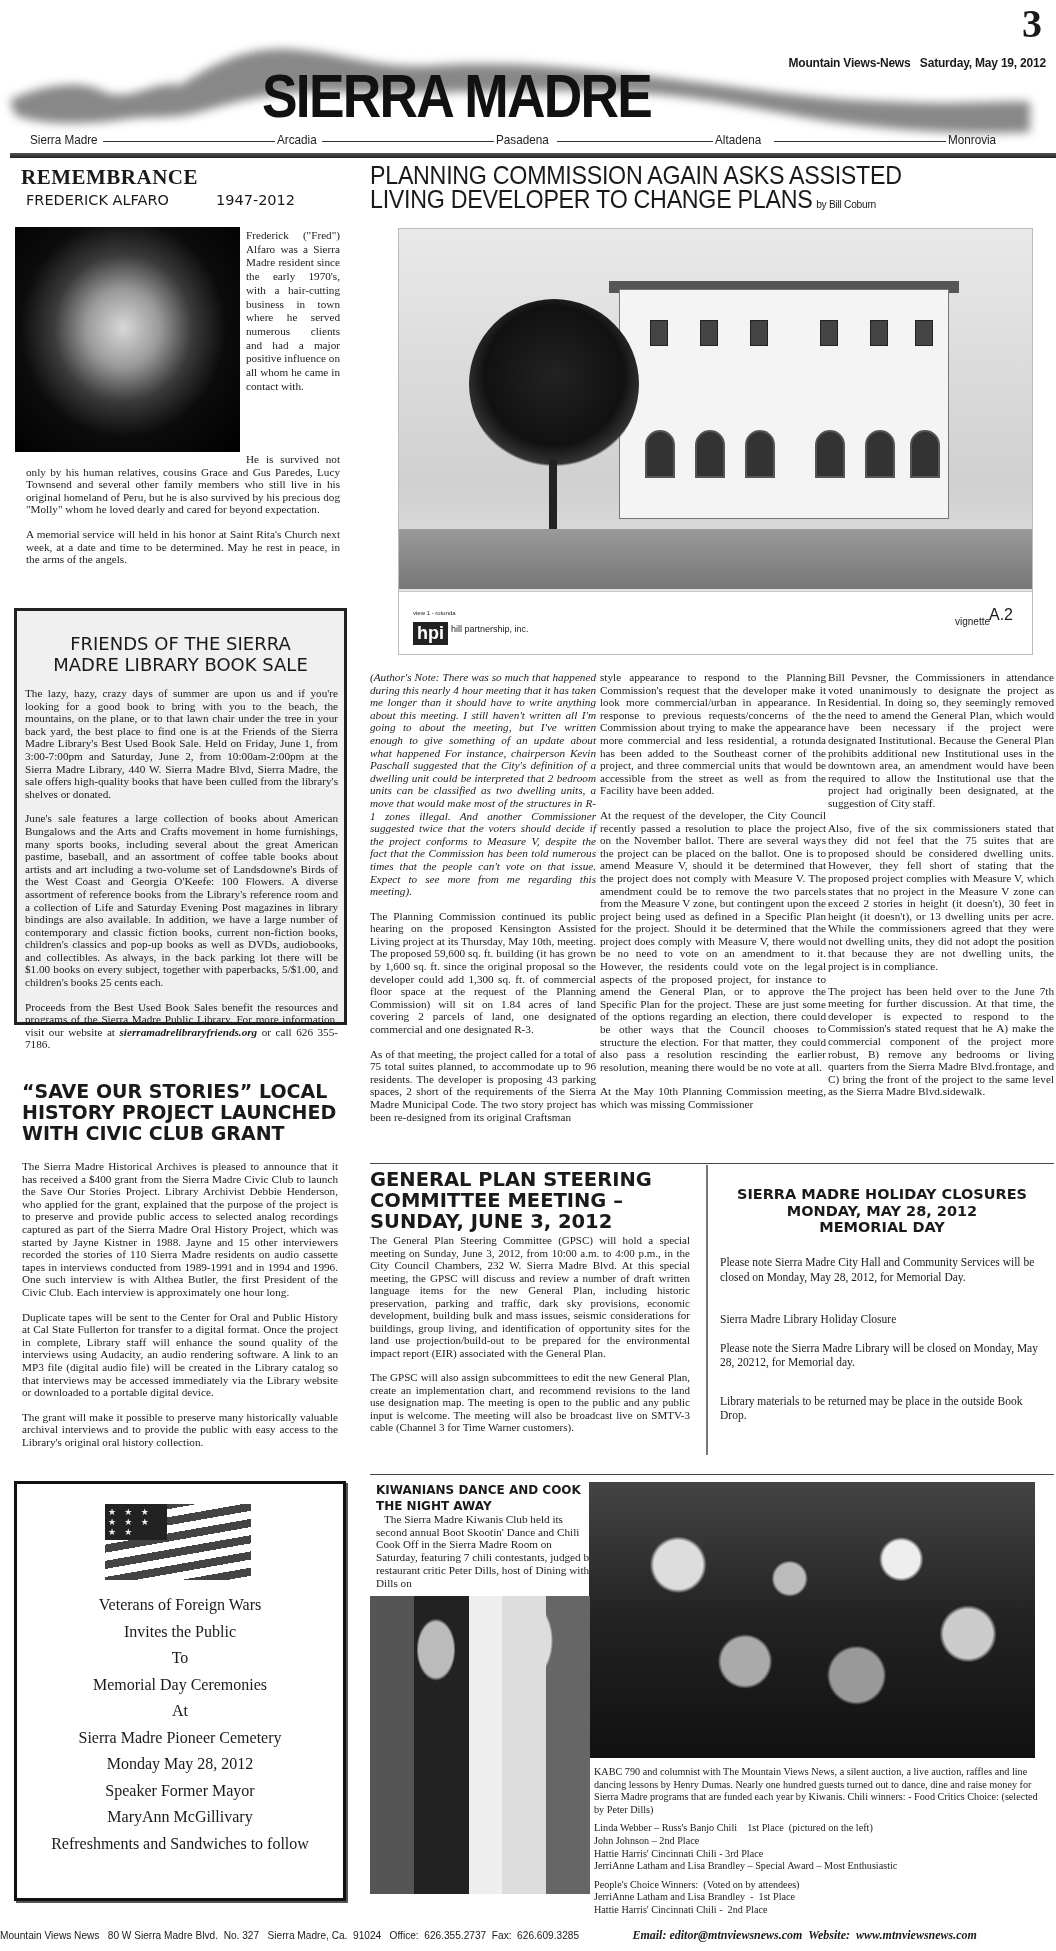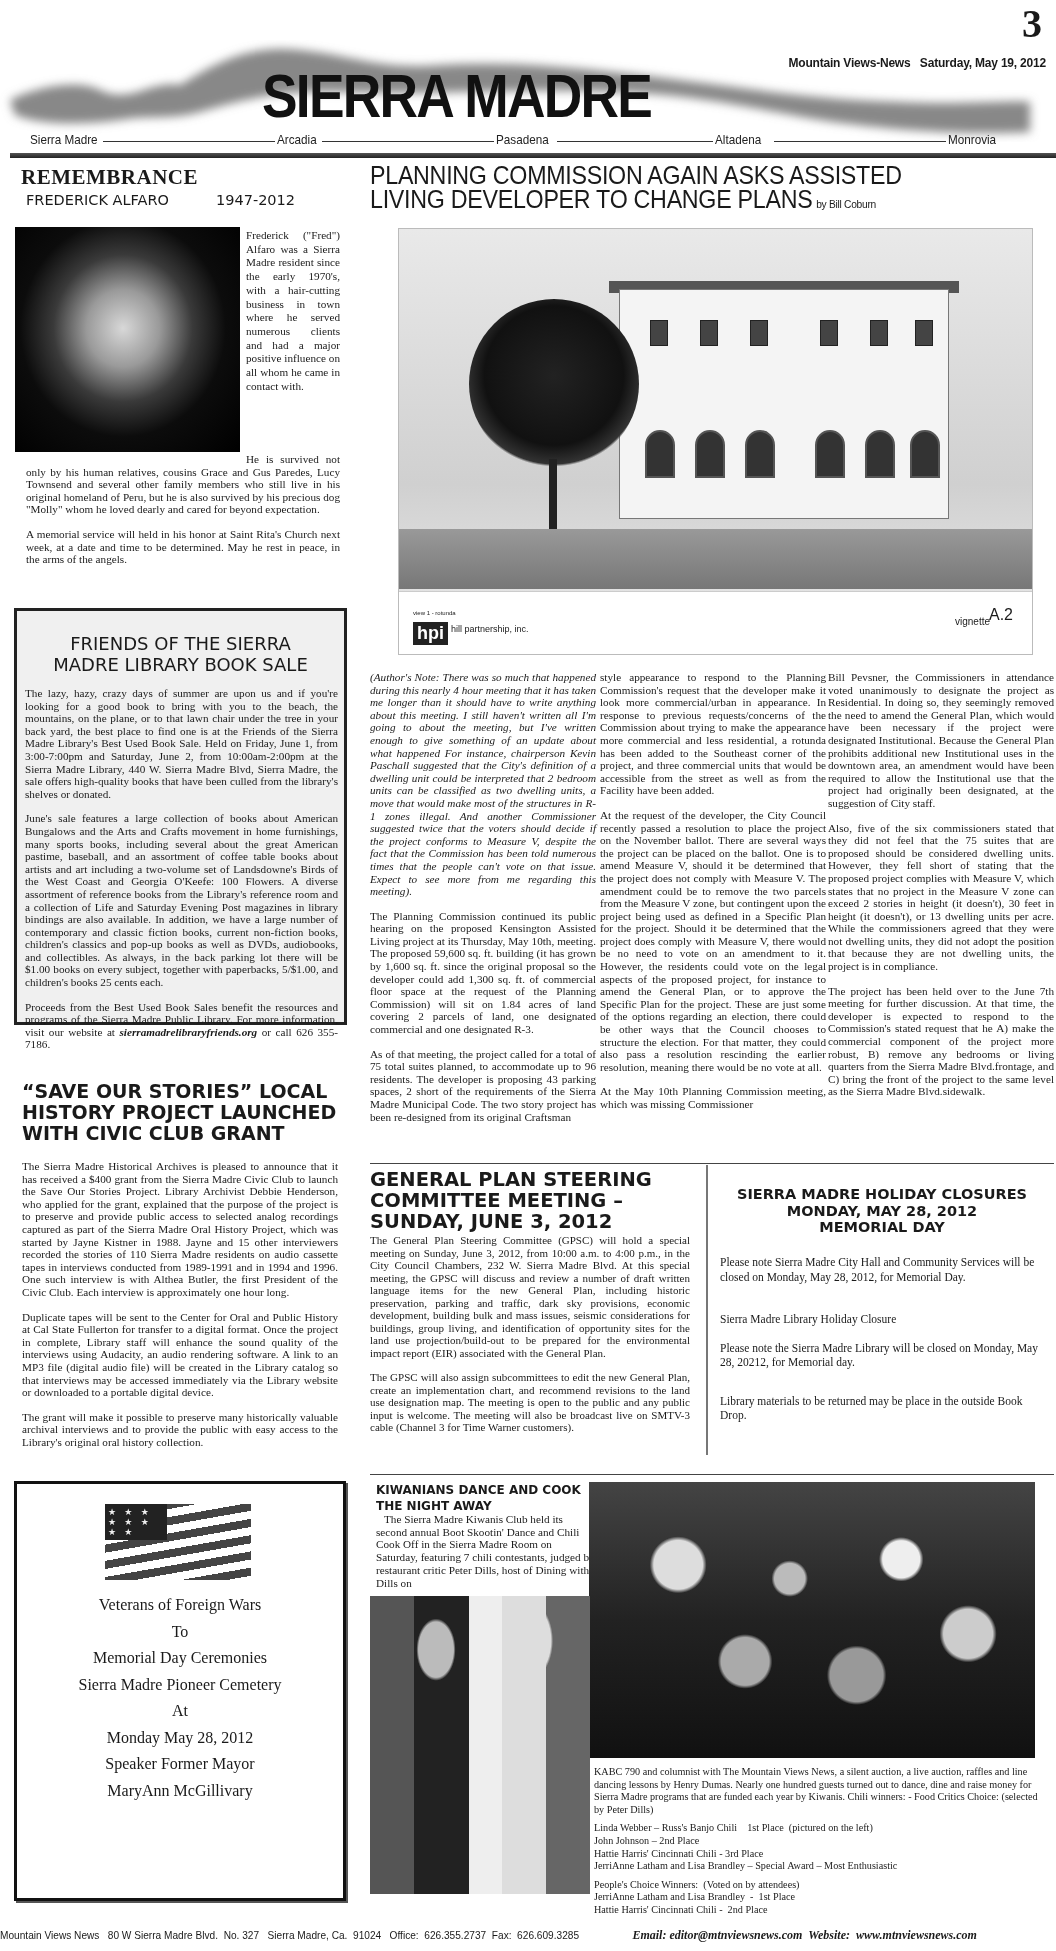--- a/index.html
+++ b/index.html
@@ -157,27 +157,29 @@
   <p>Duplicate tapes will be sent to the Center for Oral and Public History at Cal State Fullerton for transfer to a digital format. Once the project in complete, Library staff will enhance the sound quality of the interviews using Audacity, an audio rendering software. A link to an MP3 file (digital audio file) will be created in the Library catalog so that interviews may be accessed immediately via the Library website or downloaded to a portable digital device.</p>
   <p>The grant will make it possible to preserve many historically valuable archival interviews and to provide the public with easy access to the Library's original oral history collection.</p>
 </div>
 
 <div class="abs" id="vfw-box">
   <div class="abs" id="flag">
     <div class="abs" id="flag-canton">★ ★ ★ ★ ★ ★ ★ ★</div>
   </div>
   <div class="abs" id="vfw-lines">
     <div>Veterans of Foreign Wars</div>
+    <div>Invites the Public</div>
     <div>To</div>
     <div>Memorial Day Ceremonies</div>
+    <div>At</div>
     <div>Sierra Madre Pioneer Cemetery</div>
-    <div>At</div>
     <div>Monday May 28, 2012</div>
     <div>Speaker Former Mayor</div>
     <div>MaryAnn McGillivary</div>
+    <div>Refreshments and Sandwiches to follow</div>
   </div>
 </div>
 
 <div class="abs" id="pc-title">
   <div>PLANNING COMMISSION AGAIN ASKS ASSISTED</div>
   <div><span>LIVING DEVELOPER TO CHANGE PLANS</span><span id="pc-byline">by Bill Coburn</span></div>
 </div>
 
 <div class="abs" id="rendering">
   <div class="abs" id="sky"></div>

